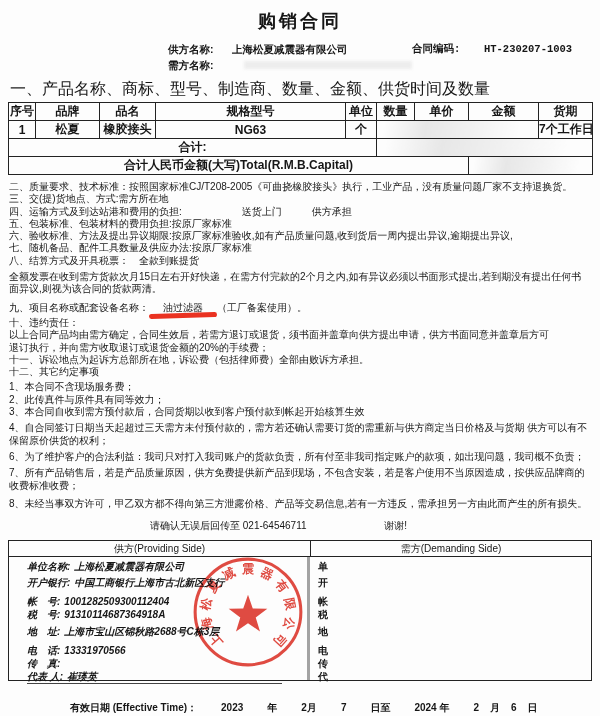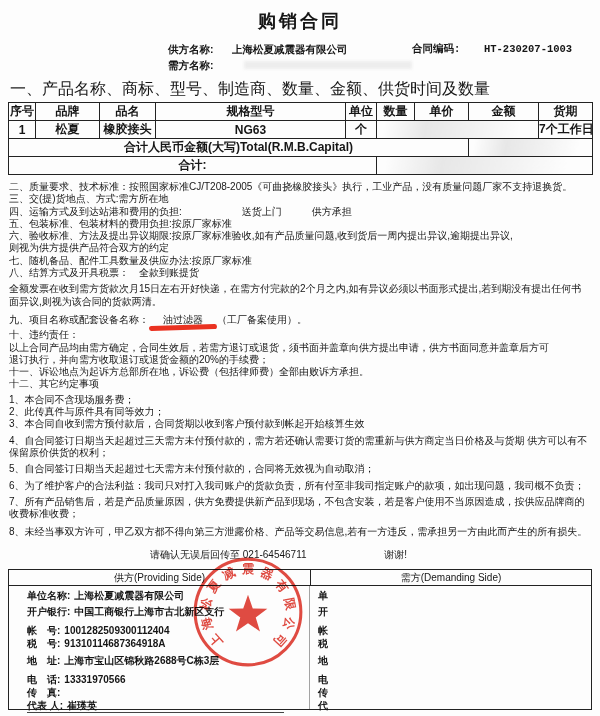--- a/index.html
+++ b/index.html
@@ -35,21 +35,21 @@
   
   .confirm-line{margin:9px 0 0 150px;font-size:10px;white-space:nowrap;}
   .confirm-line .thanks{margin-left:75px;}
   
   .parties{margin:7px 8px 0 8px;width:582px;border:1px solid #222;}
   .p-head{display:flex;border-bottom:1px solid #222;}
   .p-head-cell{font-weight:normal;font-size:10px;text-align:center;height:15px;line-height:15px;}
   .p-head-cell.left{width:301px;border-right:1px solid #222;}
   .p-head-cell.right{flex:1;}
   .p-body{display:flex;height:123px;}
-  .p-left{width:301px;border-right:1px solid #a3a3a3;padding:2px 14px 0 18px;box-sizing:border-box;}
+  .p-left{width:301px;border-right:3px solid #a3a3a3;padding:2px 14px 0 18px;box-sizing:border-box;font-style:italic;}
   .p-right{flex:1;padding:2px 0 0 8px;}
   .p-row{height:12px;line-height:12px;font-size:10px;font-weight:bold;white-space:nowrap;}
   .p-label{display:inline-block;}
   .p-value{margin-left:4px;}
   .r0{margin-top:2px}.r1{margin-top:4px}.r2{margin-top:7px}.r3{margin-top:1px}
   .r4{margin-top:5px}.r5{margin-top:7px}.r6{margin-top:1px}.r7{margin-top:1px}
   .rep-row{border-bottom:1px solid #444;width:96%;}
   
   .seal{position:absolute;left:187px;top:551px;opacity:.88;mix-blend-mode:multiply;pointer-events:none;}
   .seal circle{fill:none;stroke:#dd3227;stroke-width:3;}
@@ -115,53 +115,51 @@
     <tr>
       <td class="bcell">1</td>
       <td class="bcell">松夏</td>
       <td class="bcell">橡胶接头</td>
       <td class="bcell">NG63</td>
       <td class="bcell">个</td>
       <td colspan="3" class="smudge"></td>
       <td class="bcell l-align">7个工作日</td>
     </tr>
     <tr>
+      <td colspan="5" class="r-align">合计:</td>
+      <td colspan="4" class="smudge"></td>
+    </tr>
+    <tr>
       <td colspan="7" class="words">合计人民币金额(大写)Total(R.M.B.Capital)</td>
       <td colspan="2" class="smudge"></td>
-    </tr>
-    <tr>
-      <td colspan="5" class="r-align">合计:</td>
-      <td colspan="4" class="smudge"></td>
     </tr>
   </tbody>
     </table>
 
   <div class="clauses">
     <div class="cl">二、质量要求、技术标准：按照国家标准CJ/T208-2005《可曲挠橡胶接头》执行，工业产品，没有质量问题厂家不支持退换货。</div>
     <div class="cl">三、交(提)货地点、方式:需方所在地</div>
     <div class="cl">四、运输方式及到达站港和费用的负担:　　　　　　送货上门　　　供方承担</div>
     <div class="cl">五、包装标准、包装材料的费用负担:按原厂家标准</div>
     <div class="cl">六、验收标准、方法及提出异议期限:按原厂家标准验收,如有产品质量问题,收到货后一周内提出异议,逾期提出异议,</div>
-    <div class="cl">则视为供方提供产品符合双方的约定</div>
     <div class="cl">七、随机备品、配件工具数量及供应办法:按原厂家标准</div>
     <div class="cl">八、结算方式及开具税票：　全款到账提货</div>
     <div class="cl gap-sm">全额发票在收到需方货款次月15日左右开好快递，在需方付完款的2个月之内,如有异议必须以书面形式提出,若到期没有提出任何书面异议,则视为该合同的货款两清。</div>
     <div class="cl gap-md">
       <span>九、项目名称或配套设备名称：</span><span class="mark">油过滤器</span><span>（工厂备案使用）。</span>
     </div>
     <div class="cl gap-xs">十、违约责任：</div>
     <div class="cl">以上合同产品均由需方确定，合同生效后，若需方退订或退货，须书面并盖章向供方提出申请，供方书面同意并盖章后方可</div>
     <div class="cl">退订执行，并向需方收取退订或退货金额的20%的手续费；</div>
     <div class="cl">十一、诉讼地点为起诉方总部所在地，诉讼费（包括律师费）全部由败诉方承担。</div>
     <div class="cl">十二、其它约定事项</div>
     <div class="cl gap-xs">1、本合同不含现场服务费；</div>
     <div class="cl">2、此传真件与原件具有同等效力；</div>
     <div class="cl">3、本合同自收到需方预付款后，合同货期以收到客户预付款到帐起开始核算生效</div>
     <div class="cl gap-sm">4、自合同签订日期当天起超过三天需方未付预付款的，需方若还确认需要订货的需重新与供方商定当日价格及与货期 供方可以有不保留原价供货的权利；</div>
-    <div class="cl gap-sm">5、自合同签订日期当天起超过七天需方未付预付款的，合同将无效视为自动取消；</div>
     <div class="cl gap-sm">6、为了维护客户的合法利益：我司只对打入我司账户的货款负责，所有付至非我司指定账户的款项，如出现问题，我司概不负责；</div>
     <div class="cl gap-sm">7、所有产品销售后，若是产品质量原因，供方免费提供新产品到现场，不包含安装，若是客户使用不当原因造成，按供应品牌商的收费标准收费；</div>
     <div class="cl gap-md">8、未经当事双方许可，甲乙双方都不得向第三方泄露价格、产品等交易信息,若有一方违反，需承担另一方由此而产生的所有损失。</div>
   </div>
 
   <div class="confirm-line">
     <span>请确认无误后回传至 021-64546711</span>
     <span class="thanks">谢谢!</span>
   </div>
 

